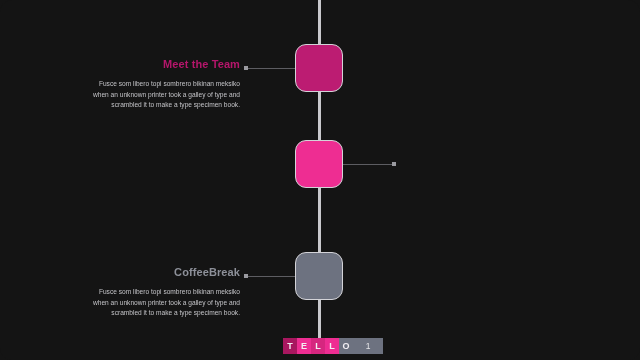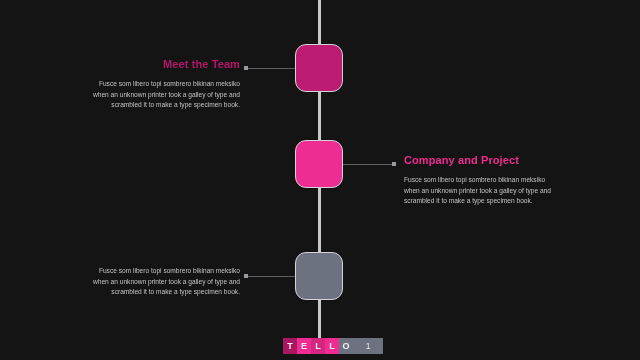--- a/index.html
+++ b/index.html
@@ -142,34 +142,27 @@
       <div>Fusce som libero topi sombrero bikinan meksiko</div>
       <div>when an unknown printer took a galley of type and</div>
       <div>scrambled it to make a type specimen book.</div>
     </div>
   </div>
 
   <div class="connector conn-2"></div>
   <div class="conn-dot dot-2"></div>
   <div class="node node-2" style="background: rgb(238, 45, 146);"></div>
 
-  <div class="block block-2 block-left-aligned">
-    <div class="title title-magenta-bright" style="color: rgb(238, 45, 146);">Company and Project</div>
-    <div class="body-text">
-      <div>Fusce som libero topi sombrero bikinan meksiko</div>
-      <div>when an unknown printer took a galley of type and</div>
-      <div>scrambled it to make a type specimen book.</div>
-    </div>
-  </div>
 
   <div class="connector conn-3"></div>
   <div class="conn-dot dot-3"></div>
   <div class="node node-3" style="background: rgb(109, 114, 128);"></div>
 
   <div class="block block-3 block-right-aligned">
+    <div class="title title-gray" style="color: rgb(141, 144, 153);">CoffeeBreak</div>
     <div class="body-text">
       <div>Fusce som libero topi sombrero bikinan meksiko</div>
       <div>when an unknown printer took a galley of type and</div>
       <div>scrambled it to make a type specimen book.</div>
     </div>
   </div>
 
   <div class="tilebar">
     <div class="tile" style="background: rgb(168, 23, 95);">T</div>
     <div class="tile" style="background: rgb(238, 45, 146);">E</div>

